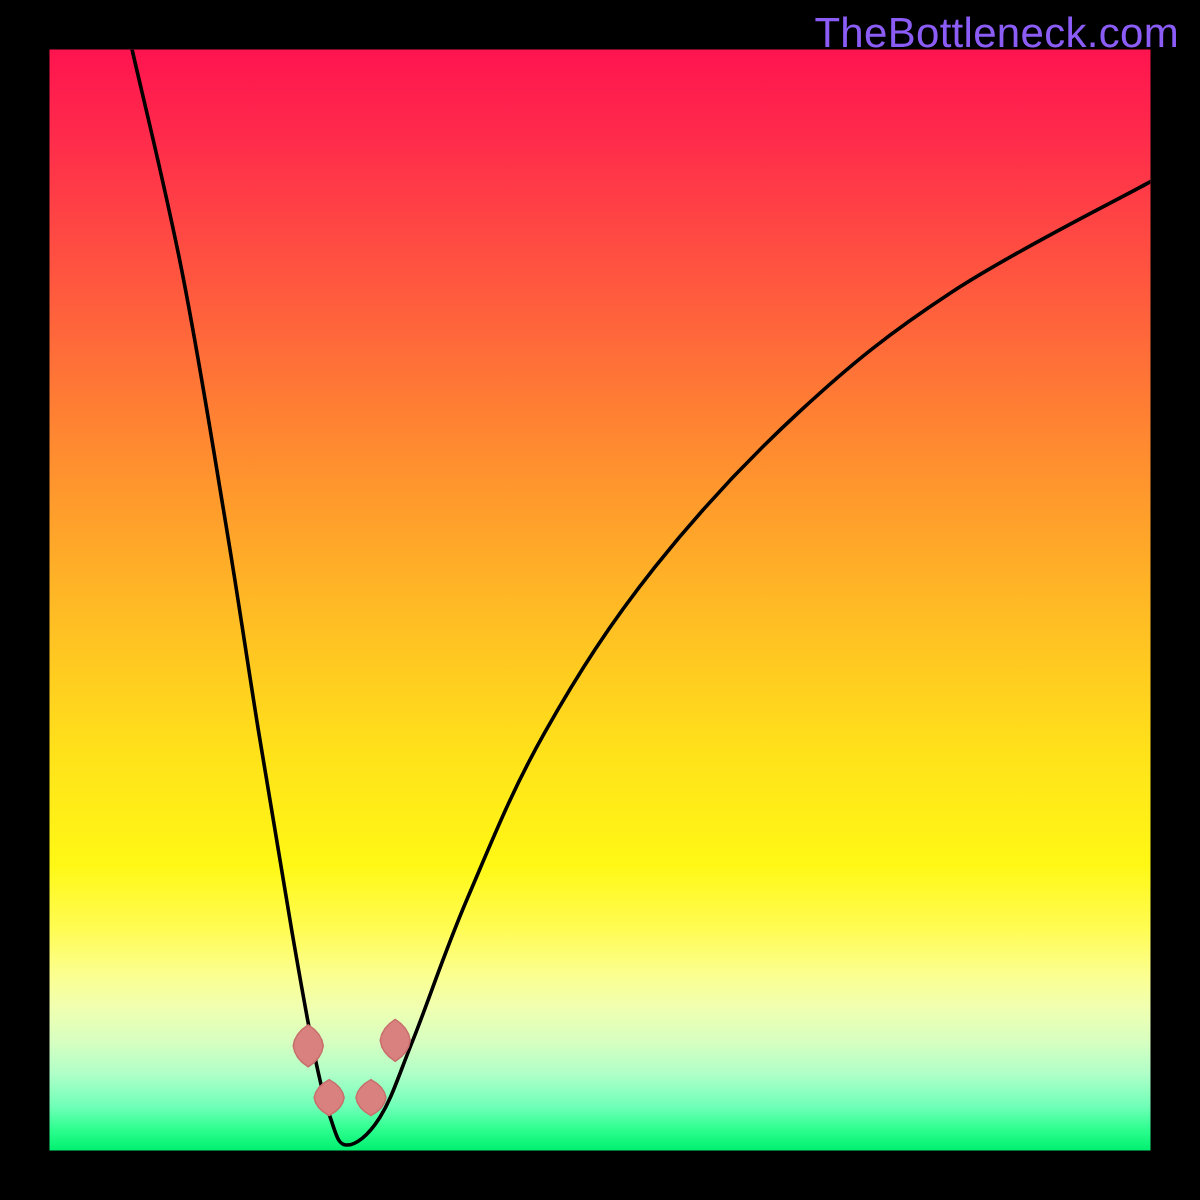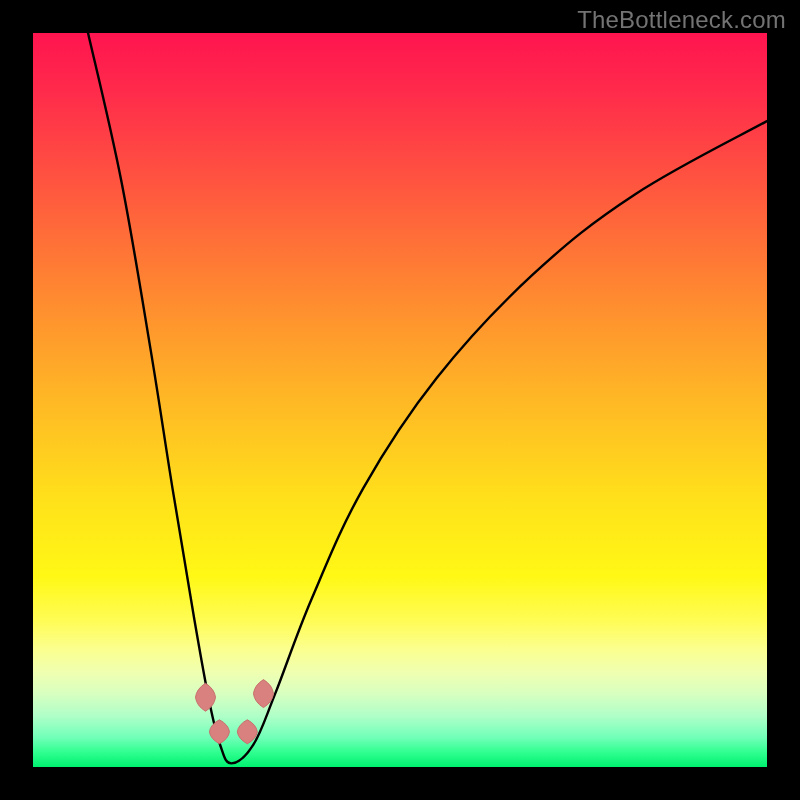--- a/index.html
+++ b/index.html
@@ -32,22 +32,22 @@
       #b0ffc8 93%,
       #70ffb8 96%,
       #30ff90 98%,
       #00f070 100%
     );
   }
   .watermark {
     position: absolute;
     top: 6px;
     right: 14px;
-    color: #737373;
-    font-size: 24px;
+    color: #8b5cf6;
+    font-size: 28px;
     font-weight: 400;
     letter-spacing: 0.2px;
     user-select: none;
   }
   svg.curve {
     position: absolute;
     left: 0;
     top: 0;
     width: 734px;
     height: 734px;

